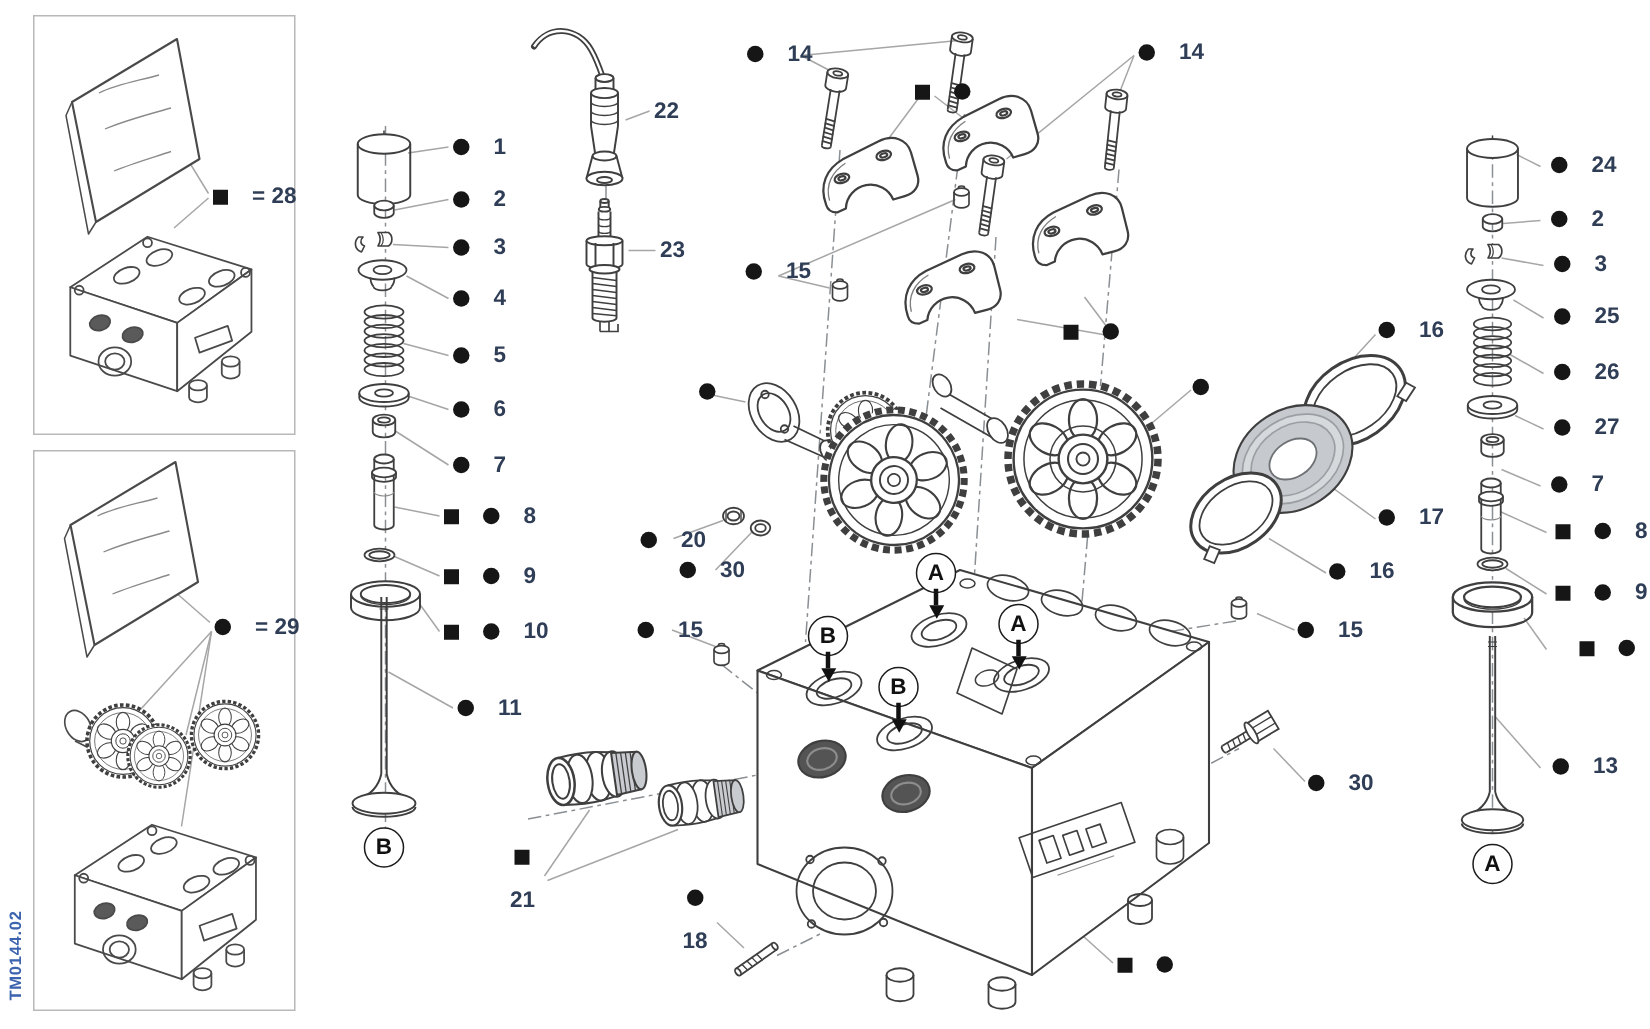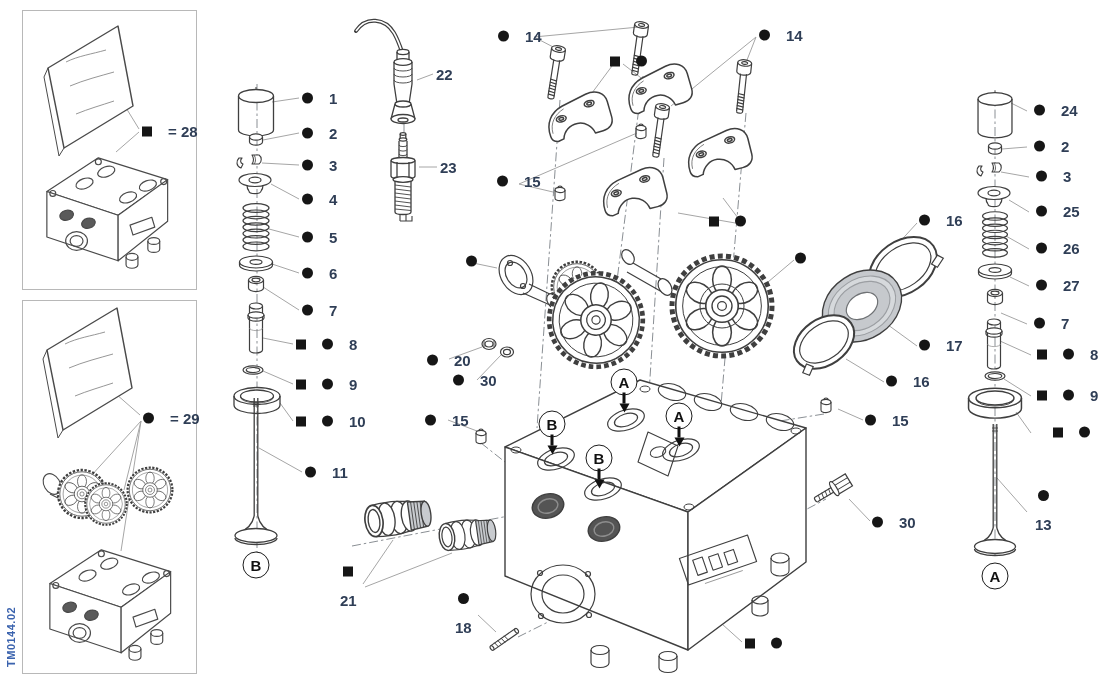--- a/index.html
+++ b/index.html
@@ -648,21 +648,21 @@
       <div class="callout" style="left: 1037px; top: 395px;">
         <span class="m-square"></span>
         <span class="m-dot"></span>
         <span class="t">9</span>
       </div>
       <div class="callout" style="left: 1037px; top: 432px; padding-left: 16px;">
         <span class="m-square"></span>
         <span class="m-dot"></span>
         <span class="t">12</span>
       </div>
-      <div class="callout" style="left: 1035px; top: 511px; flex-direction: column;">
+      <div class="callout" style="left: 1035px; top: 511px;">
         <span class="m-dot"></span>
         <span class="t">13</span>
       </div>
       <div class="callout" style="left: 142px; top: 131px;">
         <span class="m-square"></span>
         <span class="t">= 28</span>
       </div>
       <div class="callout" style="left: 143px; top: 418px;">
         <span class="m-dot"></span>
         <span class="t">= 29</span>

